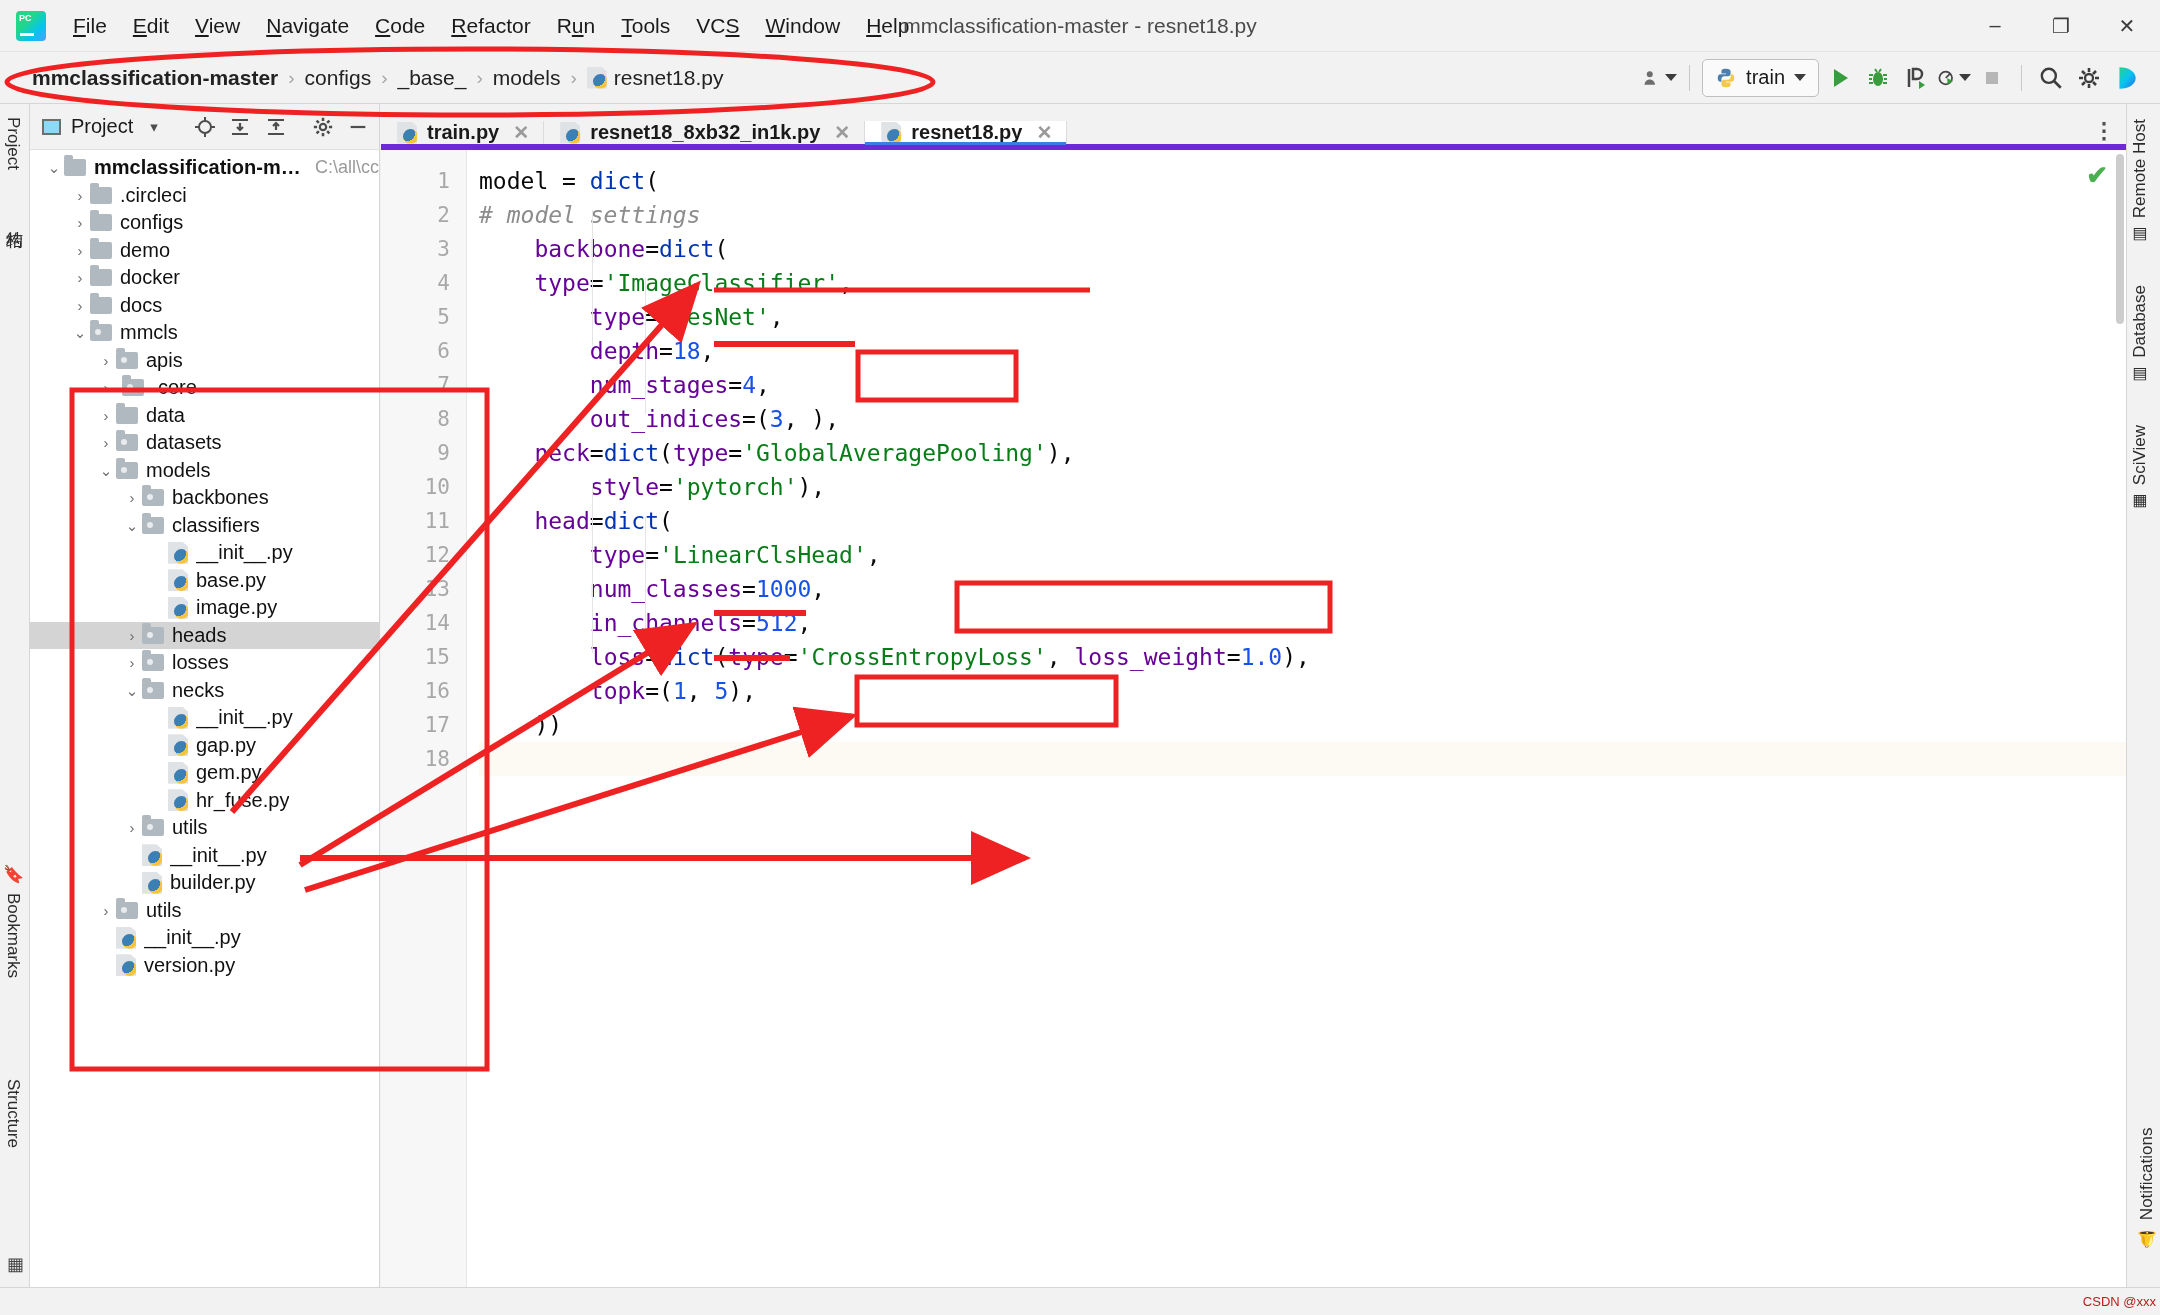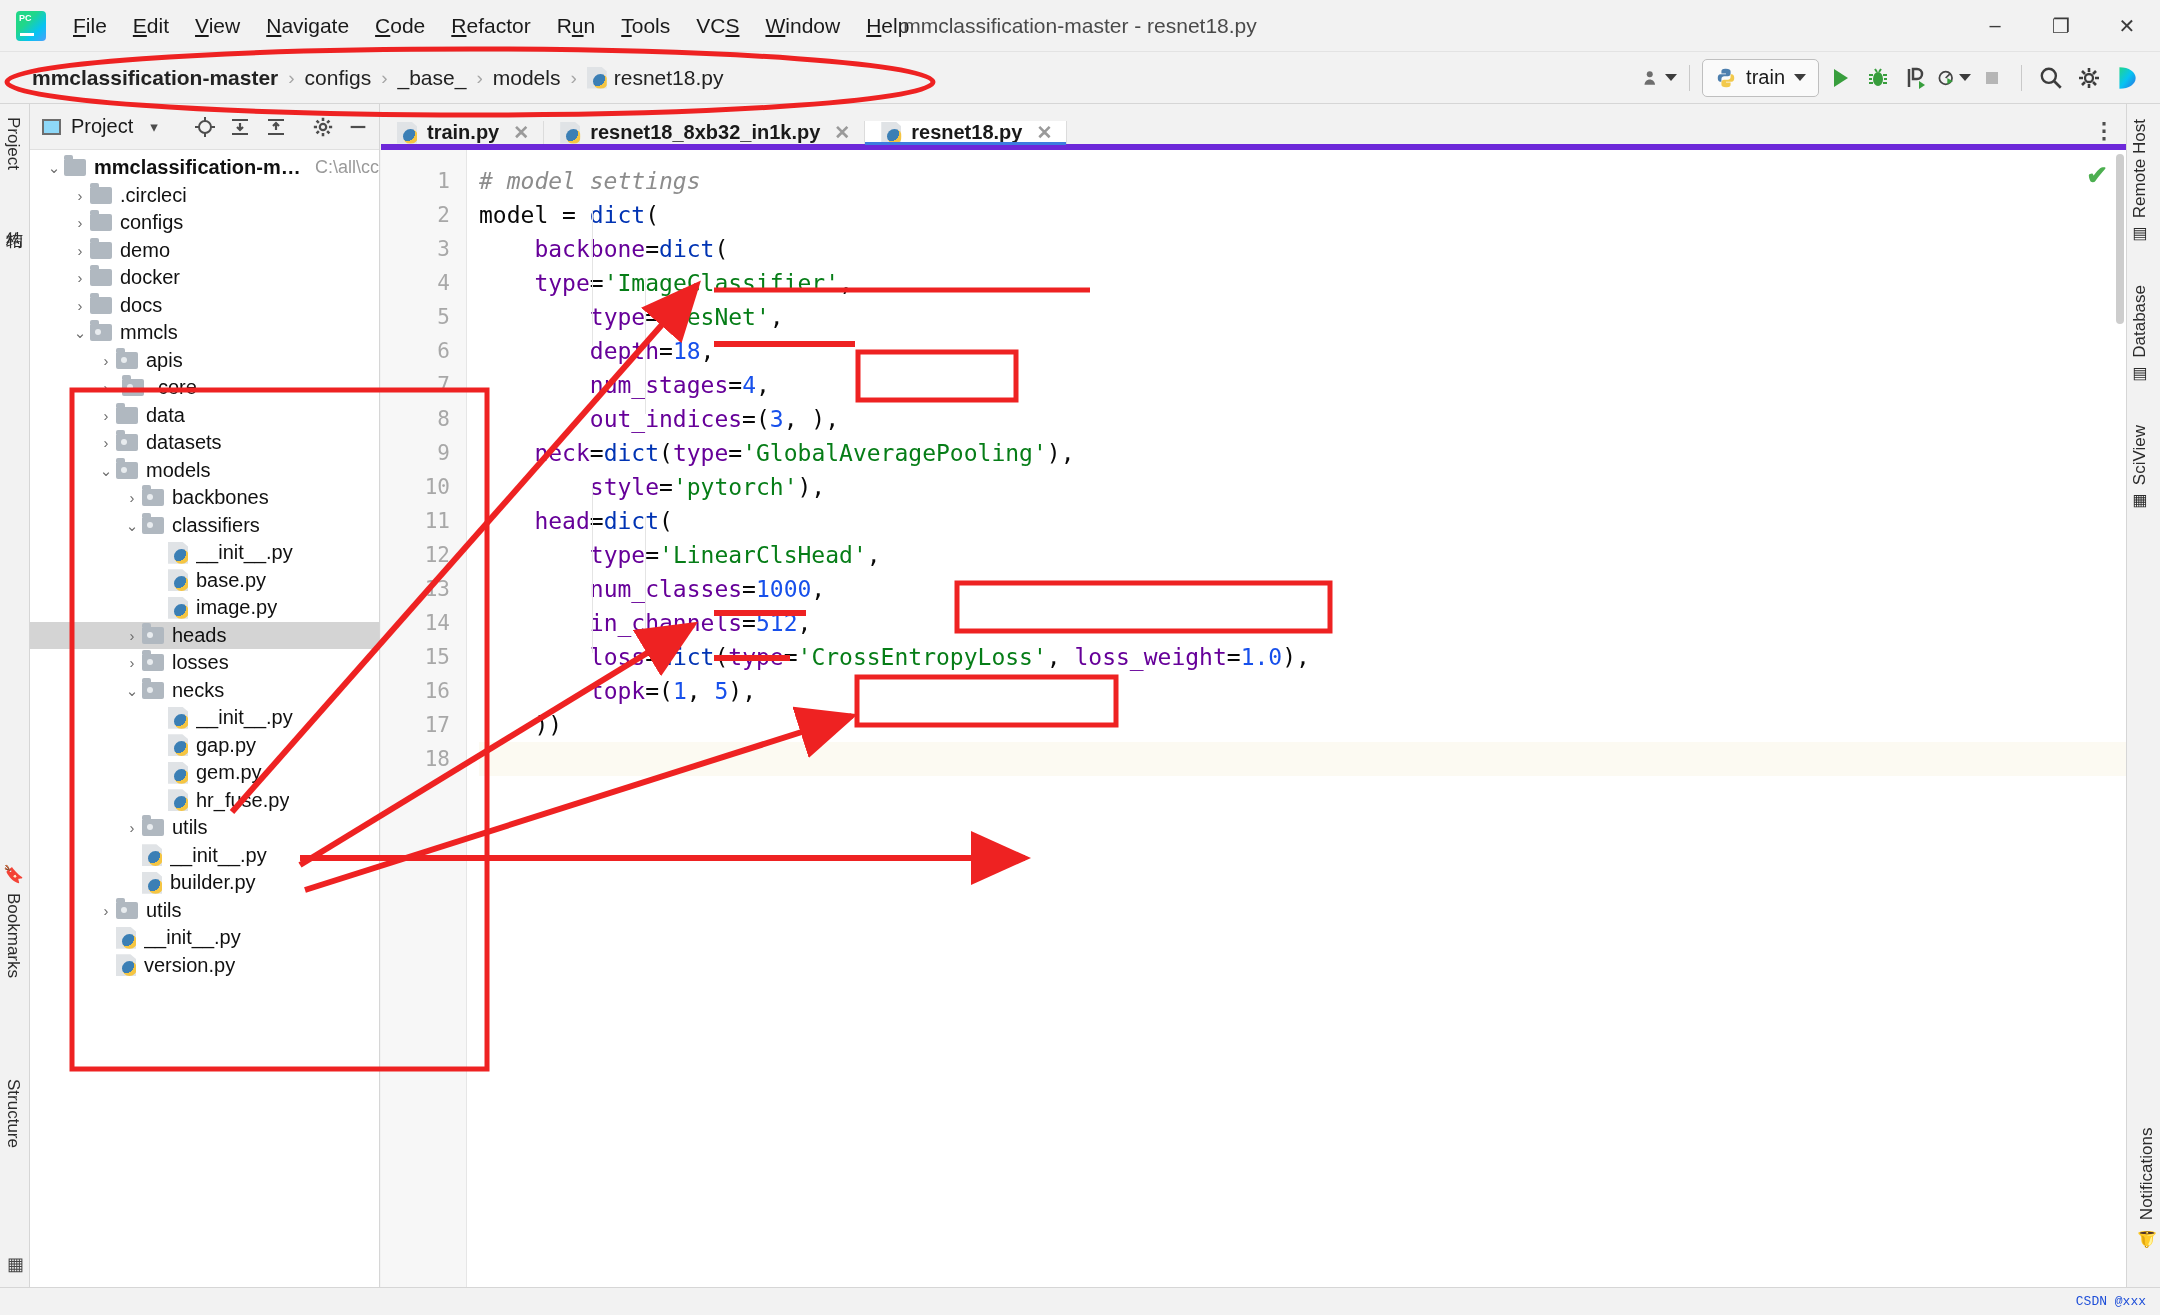--- a/index.html
+++ b/index.html
@@ -215,21 +215,21 @@
     background: #cdcdcd; border-radius: 4px;
   }
 
   
   .statusbar {
     position: absolute; left: 0; bottom: 0; width: 2160px; height: 28px;
     background: #f2f2f2; border-top: 1px solid #d6d6d6;
     display: flex; align-items: center;
   }
   .status-right {
-    margin-left: auto; margin-right: 14px; font-size: 13px; color: #1d4ed8; font-family: Liberation Mono, monospace;
+    margin-left: auto; margin-right: 4px; font-size: 13px; color: #b91c1c;
   }
 
   
   .anno { position: absolute; left: 0; top: 0; width: 2160px; height: 1315px;
     pointer-events: none; }
 </style>
 </head>
 <body>
 
 <div id="root">
@@ -624,22 +624,22 @@
           <div class="ln">15</div>
           <div class="ln">16</div>
           <div class="ln">17</div>
           <div class="ln cur">18</div>
         </div>
       <div class="code" id="code">
         <div class="indent-guide" style="left:125px; top:60px; height:136px;"></div>
         <div class="indent-guide" style="left:125px; top:333px; height:170px;"></div>
         <div class="indent-guide" style="left:178px; top:128px; height:136px;"></div>
         <div class="indent-guide" style="left:178px; top:367px; height:136px;"></div>
-      <div class="cl"><span class="t-com"># model settings</span></div>
-          <div class="cl"><span class="t-plain">model </span><span class="t-plain">= </span><span class="t-kw">dict</span><span class="t-plain">(</span></div>
+      <div class="cl"><span class="t-plain">model </span><span class="t-plain">= </span><span class="t-kw">dict</span><span class="t-plain">(</span></div>
+          <div class="cl"><span class="t-com"># model settings</span></div>
           <div class="cl"><span class="t-plain">    </span><span class="t-par">backbone</span><span class="t-plain">=</span><span class="t-kw">dict</span><span class="t-plain">(</span></div>
           <div class="cl"><span class="t-plain">    </span><span class="t-par">type</span><span class="t-plain">=</span><span class="t-str">'ImageClassifier'</span><span class="t-plain">,</span></div>
           <div class="cl"><span class="t-plain">        </span><span class="t-par">type</span><span class="t-plain">=</span><span class="t-str">'ResNet'</span><span class="t-plain">,</span></div>
           <div class="cl"><span class="t-plain">        </span><span class="t-par">depth</span><span class="t-plain">=</span><span class="t-num">18</span><span class="t-plain">,</span></div>
           <div class="cl"><span class="t-plain">        </span><span class="t-par">num_stages</span><span class="t-plain">=</span><span class="t-num">4</span><span class="t-plain">,</span></div>
           <div class="cl"><span class="t-plain">        </span><span class="t-par">out_indices</span><span class="t-plain">=(</span><span class="t-num">3</span><span class="t-plain">, ),</span></div>
           <div class="cl"><span class="t-plain">    </span><span class="t-par">neck</span><span class="t-plain">=</span><span class="t-kw">dict</span><span class="t-plain">(</span><span class="t-par">type</span><span class="t-plain">=</span><span class="t-str">'GlobalAveragePooling'</span><span class="t-plain">),</span></div>
           <div class="cl"><span class="t-plain">        </span><span class="t-par">style</span><span class="t-plain">=</span><span class="t-str">'pytorch'</span><span class="t-plain">),</span></div>
           <div class="cl"><span class="t-plain">    </span><span class="t-par">head</span><span class="t-plain">=</span><span class="t-kw">dict</span><span class="t-plain">(</span></div>
           <div class="cl"><span class="t-plain">        </span><span class="t-par">type</span><span class="t-plain">=</span><span class="t-str">'LinearClsHead'</span><span class="t-plain">,</span></div>

